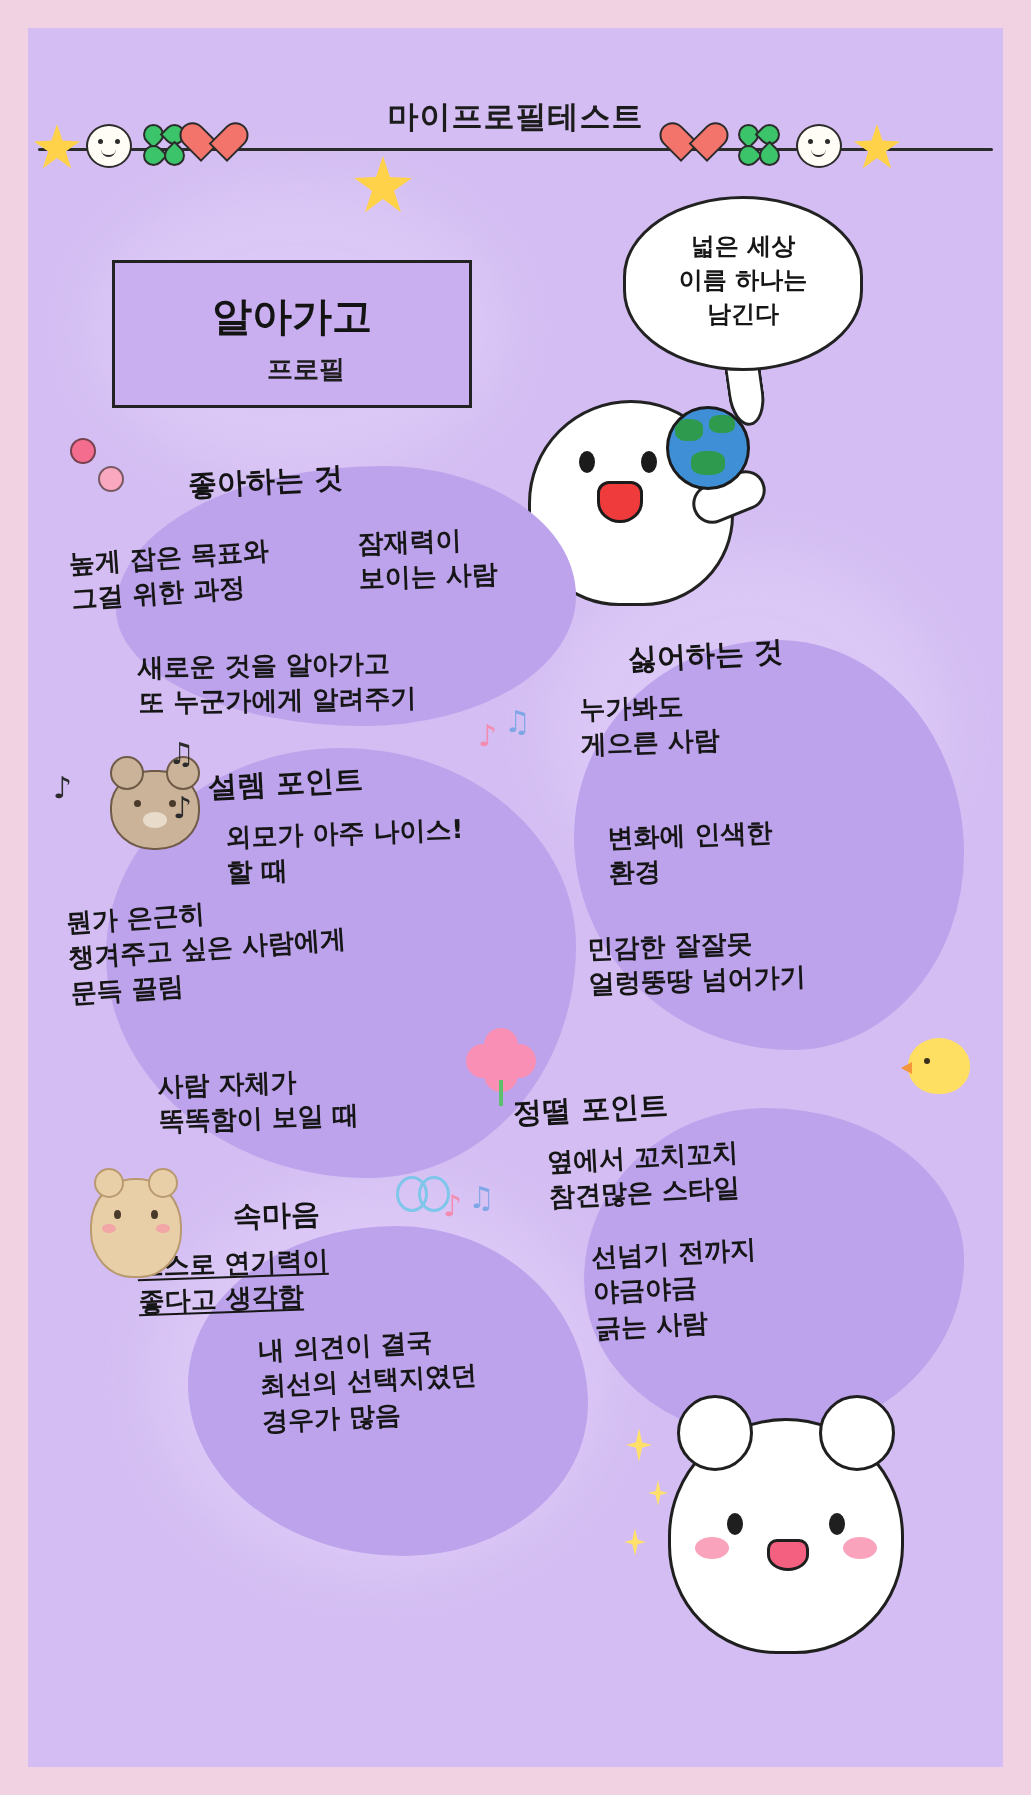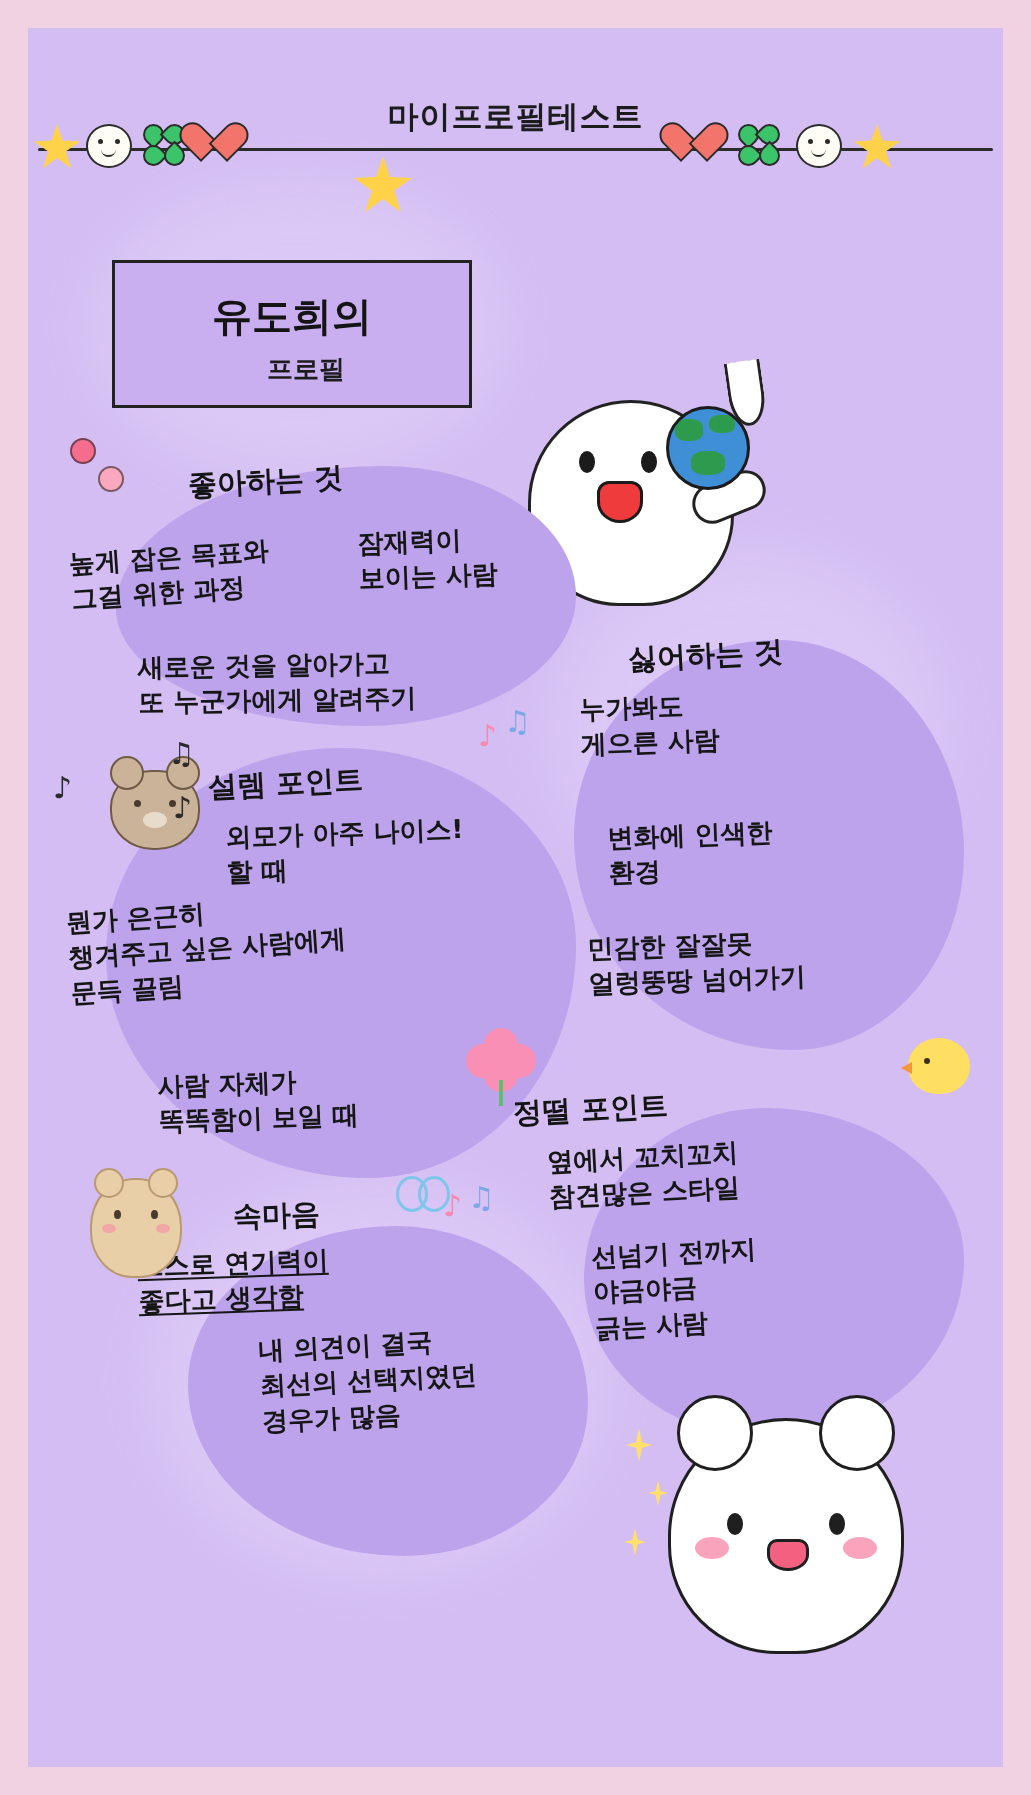--- a/index.html
+++ b/index.html
@@ -520,25 +520,30 @@
         </div>
       <div class="charm" style="left:826px;">
           <div class="star-shape"></div>
         </div>
     </div>
 
     <div class="title-small">마이프로필테스트</div>
     <div class="title-star"></div>
 
     <div class="namebox">
-      <div class="nm">유도희의</div>
+      <div class="nm">알아가고</div>
       <div class="sub">프로필</div>
     </div>
 
     <div class="bubble-tail"></div>
+    <div class="bubble">
+      <div class="bt" style="white-space:pre-line;">넓은 세상
+이름 하나는
+남긴다</div>
+    </div>
     <div class="ghost">
       <div class="eye l"></div>
       <div class="eye r"></div>
       <div class="mouth"></div>
       <div class="arm"></div>
     </div>
     <div class="globe">
         <i></i>
         <i></i>
         <i></i>

